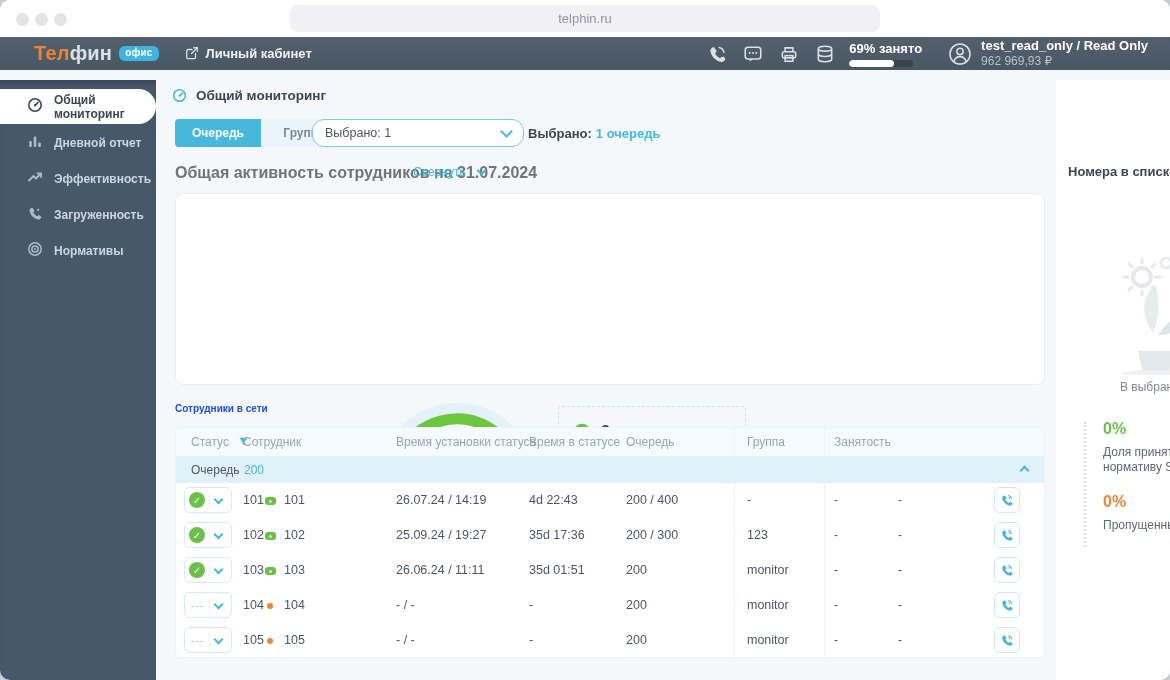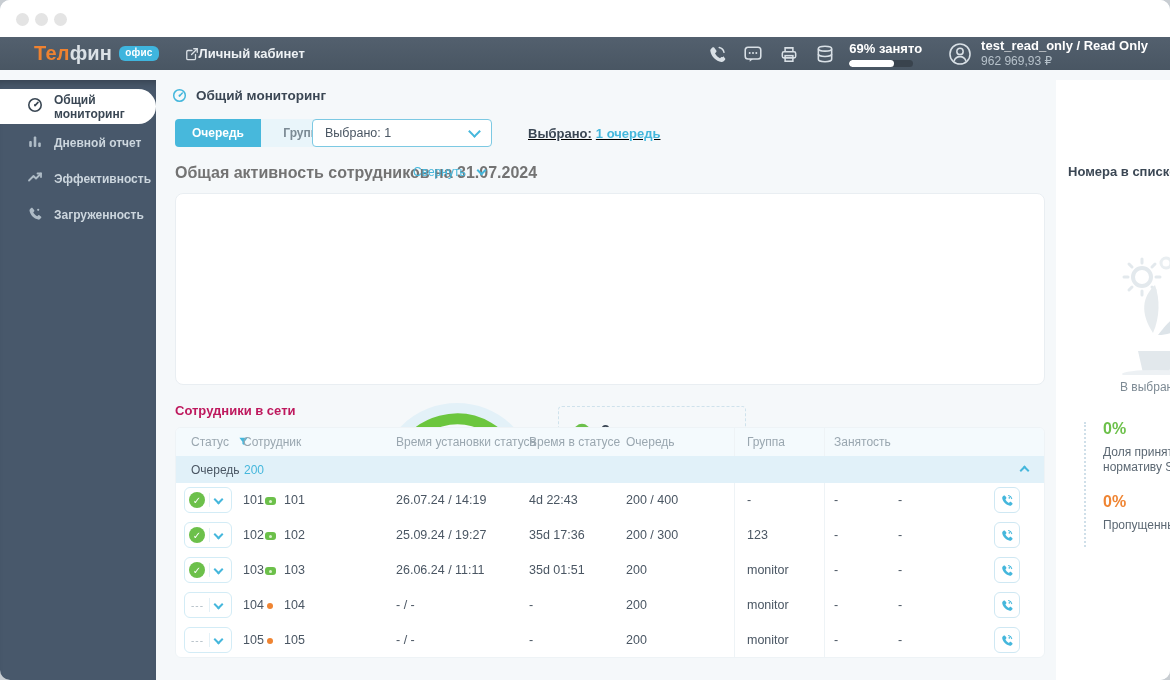--- a/index.html
+++ b/index.html
@@ -10,21 +10,21 @@
   .urlbar{position:absolute;left:290px;top:5px;width:590px;height:27px;background:#f1f1f3;border-radius:8px;
           display:flex;align-items:center;justify-content:center;color:#8e969e;font-size:13px;}
   
   .appbar{position:absolute;left:0;top:37px;width:100%;height:33px;background:linear-gradient(180deg,#53606e,#495663);
           display:flex;align-items:center;}
   .logo{margin-left:34px;font-size:20px;font-weight:bold;letter-spacing:.2px;display:flex;align-items:center;}
   .logo .p1{color:#ef8230;}
   .logo .p2{color:#dbe1e6;}
   .logo-badge{background:#3fb5de;color:#fff;font-size:10px;font-weight:bold;border-radius:6px;
               padding:2px 6px 3px;margin-left:7px;line-height:1;}
-  .cab{display:flex;align-items:flex-end;margin-left:26px;color:#edf1f4;font-size:13px;font-weight:bold;cursor:pointer;}
+  .cab{display:flex;align-items:flex-start;gap:7px;margin-left:26px;color:#edf1f4;font-size:13px;font-weight:bold;cursor:pointer;}
   .cab svg{color:#d9e0e6;}
   .appbar-right{margin-left:auto;display:flex;align-items:center;margin-right:22px;color:#d9e0e6;}
   .hicon{width:20px;height:20px;margin-left:16px;cursor:pointer;}
   .cap-block{margin-left:14px;min-width:66px;}
   .cap-label{color:#fff;font-size:13px;font-weight:bold;white-space:nowrap;}
   .cap-track{margin-top:4px;width:64px;height:7px;border-radius:4px;background:#39434d;overflow:hidden;}
   .cap-fill{height:100%;background:#ffffff;border-radius:4px;}
   .acct{display:flex;align-items:center;margin-left:26px;gap:9px;cursor:pointer;}
   .acct-name{color:#fff;font-size:13px;font-weight:bold;line-height:1.25;}
   .acct-bal{color:#b7c2cb;font-size:12px;line-height:1.25;}
@@ -41,28 +41,28 @@
   .rp-title{position:absolute;left:12px;top:84px;font-size:13px;font-weight:bold;color:#3b4754;white-space:nowrap;}
   .rp-caption{position:absolute;left:64px;top:300px;font-size:12px;color:#7d8a94;white-space:nowrap;}
   .rp-art{position:absolute;left:52px;top:175px;color:#e3e9ed;}
   .page-title{position:absolute;left:172px;top:88px;display:flex;align-items:center;gap:9px;}
   .page-title svg{width:15px;height:15px;color:#45b7dc;}
   .page-title span{font-size:13.5px;font-weight:bold;color:#3b4754;}
   .tabs{position:absolute;left:175px;top:119px;height:28px;display:flex;border-radius:4px;overflow:hidden;}
   .tab{min-width:62px;padding:0 12px;display:flex;align-items:center;justify-content:center;
        font-size:12px;font-weight:bold;background:#e9f5fa;color:#7b8a94;cursor:pointer;}
   .tab.active{background:#47b8dc;color:#fff;}
-  .select{position:absolute;left:312px;top:119px;width:180px;height:28px;background:#fff;border:1px solid #7cc9e3;
-          border-radius:4px;box-sizing:border-box;display:flex;align-items:center;padding:0 12px;cursor:pointer;}
+  .select{position:absolute;left:312px;top:119px;width:212px;height:28px;background:#fff;border:1px solid #7cc9e3;
+          border-radius:12px;box-sizing:border-box;display:flex;align-items:center;padding:0 12px;cursor:pointer;}
   .select span{font-size:12.5px;color:#4a5663;}
   .chev{width:7px;height:7px;border-right:2px solid #45b7dc;border-bottom:2px solid #45b7dc;
         transform:rotate(45deg);display:inline-block;}
   .chev.up{transform:rotate(-135deg);}
   .select .chev{margin-left:auto;margin-top:-3px;}
-  .sel-note{position:absolute;left:528px;top:126px;font-size:13px;text-decoration:underline;}
+  .sel-note{position:absolute;left:528px;top:126px;font-size:13px;}
   .sel-note .lbl{font-weight:bold;color:#3b4754;}
   .sel-note .val{color:#45b7dc;font-weight:bold;margin-left:4px;}
   .sec-title{position:absolute;left:175px;top:164px;font-size:16px;font-weight:bold;color:#737373;}
   .collapse{position:absolute;left:413px;top:165px;font-size:12px;color:#45b7dc;display:flex;align-items:center;gap:12px;cursor:pointer;}
   .collapse .chev{width:5px;height:5px;margin-top:-3px;}
   
   .card{position:absolute;background:#fff;border:1px solid #e9eef2;border-radius:8px;box-sizing:border-box;}
   .activity{left:175px;top:193px;width:870px;height:192px;}
   .donut-wrap{position:absolute;left:201px;top:208px;width:160px;height:160px;}
   .donut-center{position:absolute;left:0;top:54px;width:160px;text-align:center;}
@@ -80,21 +80,21 @@
   .highlight .ic{width:20px;height:20px;}
   .highlight .v{font-size:17px;font-weight:bold;color:#3b4754;}
   .highlight .l{font-size:12.5px;color:#5c6873;margin-left:8px;}
   .vdots{position:absolute;left:908px;top:228px;height:125px;border-left:2px dotted #cfdfe9;}
   .kpis{position:absolute;left:927px;top:226px;width:105px;}
   .kpi-v{font-size:16px;font-weight:bold;}
   .kpi-v.green{color:#6cc04a;}
   .kpi-v.orange{color:#ef8432;}
   .kpi-l{font-size:12px;color:#5c6873;line-height:1.25;margin:7px 0 18px;}
   
-  .tbl-title{position:absolute;left:175px;top:403px;font-size:13px;font-weight:bold;color:#be185d;}
+  .tbl-title{position:absolute;left:175px;top:403px;font-size:10px;font-weight:bold;color:#1d4ed8;}
   .tbl{left:175px;top:427px;width:870px;height:231px;border-radius:6px;overflow:hidden;border:1px solid #eef3f6;}
   .thead{position:absolute;left:0;top:0;width:100%;height:28px;background:#f4fafd;}
   .th{position:absolute;top:7px;font-size:12px;color:#9aa7b0;}
   .vline{position:absolute;top:0;height:231px;border-left:1px solid #eef3f6;}
   .group-row{position:absolute;left:0;top:28px;width:100%;height:27px;background:#e1f1f9;cursor:pointer;}
   .group-row .g1{position:absolute;left:15px;top:7px;font-size:12px;color:#4a5663;}
   .group-row .g2{position:absolute;left:68px;top:7px;font-size:12px;color:#45b7dc;}
   .group-row .chev{position:absolute;right:16px;top:11px;width:5px;height:5px;}
   .rows{position:absolute;left:0;top:55px;width:100%;}
   .trow{position:relative;height:35px;}
@@ -119,20 +119,23 @@
 </style>
 </head>
 <body>
 
 <div class="window">
 
   <div class="chrome">
     <span class="dot" style="left:16px"></span>
     <span class="dot" style="left:35px"></span>
     <span class="dot" style="left:54px"></span>
+    <div class="urlbar">
+        <span>telphin.ru</span>
+      </div>
   </div>
 
   <div class="appbar">
     <div class="logo">
       <span class="p1">Тел</span>
         <span class="p2">фин</span>
       <span class="logo-badge">офис</span>
     </div>
     <div class="cab">
       <svg width="14" height="14" viewBox="0 0 16 16" fill="none" stroke="currentColor" stroke-width="1.5" stroke-linecap="round" stroke-linejoin="round">
@@ -231,20 +234,28 @@
           </svg></span>
       <span class="slabel">Эффективность</span>
     </div>
       <div class="side-item">
       <span class="sicon"><svg viewBox="0 0 16 16" fill="currentColor" width="16" height="16">
             <path d="M12.6 10.4c-.4-.4-1.1-.4-1.5 0l-.9.9C8.5 10.5 7 9 6.2 7.3l.9-.9c.4-.4.4-1.1 0-1.5L5.7 3.2c-.4-.5-1.1-.5-1.6-.1l-1 1c-.4.4-.7 1.1-.6 1.7.8 4.4 4.4 8 8.8 8.8.6.1 1.3-.1 1.7-.6l1-1c.5-.4.4-1.2-.1-1.6l-1.3-1z"></path>
             <circle cx="11.2" cy="4.8" r="1.1"></circle>
           </svg></span>
       <span class="slabel">Загруженность</span>
     </div>
+      <div class="side-item">
+      <span class="sicon"><svg viewBox="0 0 16 16" fill="none" stroke="currentColor" stroke-width="1.5" width="16" height="16">
+            <circle cx="8" cy="8" r="6.2"></circle>
+            <circle cx="8" cy="8" r="3.1"></circle>
+            <circle cx="8" cy="8" r=".9" fill="currentColor" stroke="none"></circle>
+          </svg></span>
+      <span class="slabel">Нормативы</span>
+    </div>
     </div>
 
   <div class="page-title">
     <svg viewBox="0 0 16 16" fill="none" stroke="currentColor" stroke-width="1.6">
         <circle cx="8" cy="8" r="6.2"></circle>
         <path d="M8 8.6 11 5.4" stroke-linecap="round"></path>
         <circle cx="8" cy="8" r="1" fill="currentColor" stroke="none"></circle>
       </svg>
     <span>Общий мониторинг</span>
   </div>

